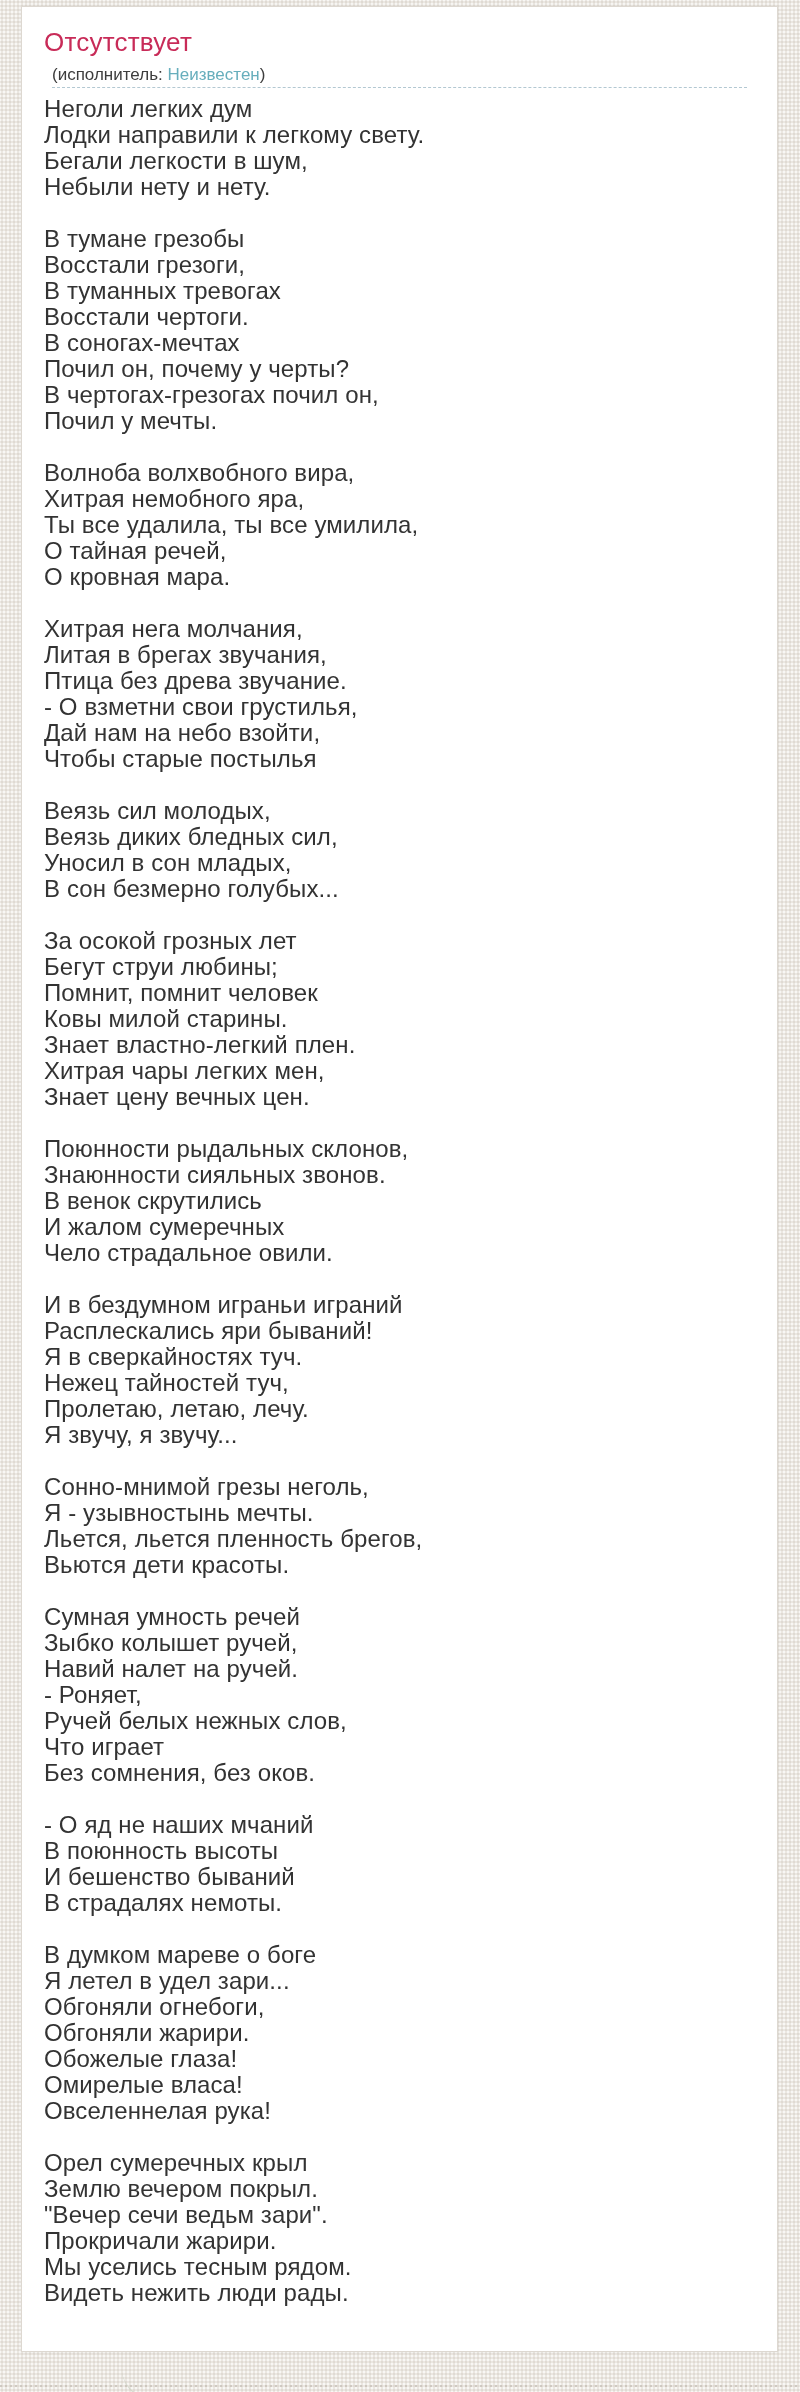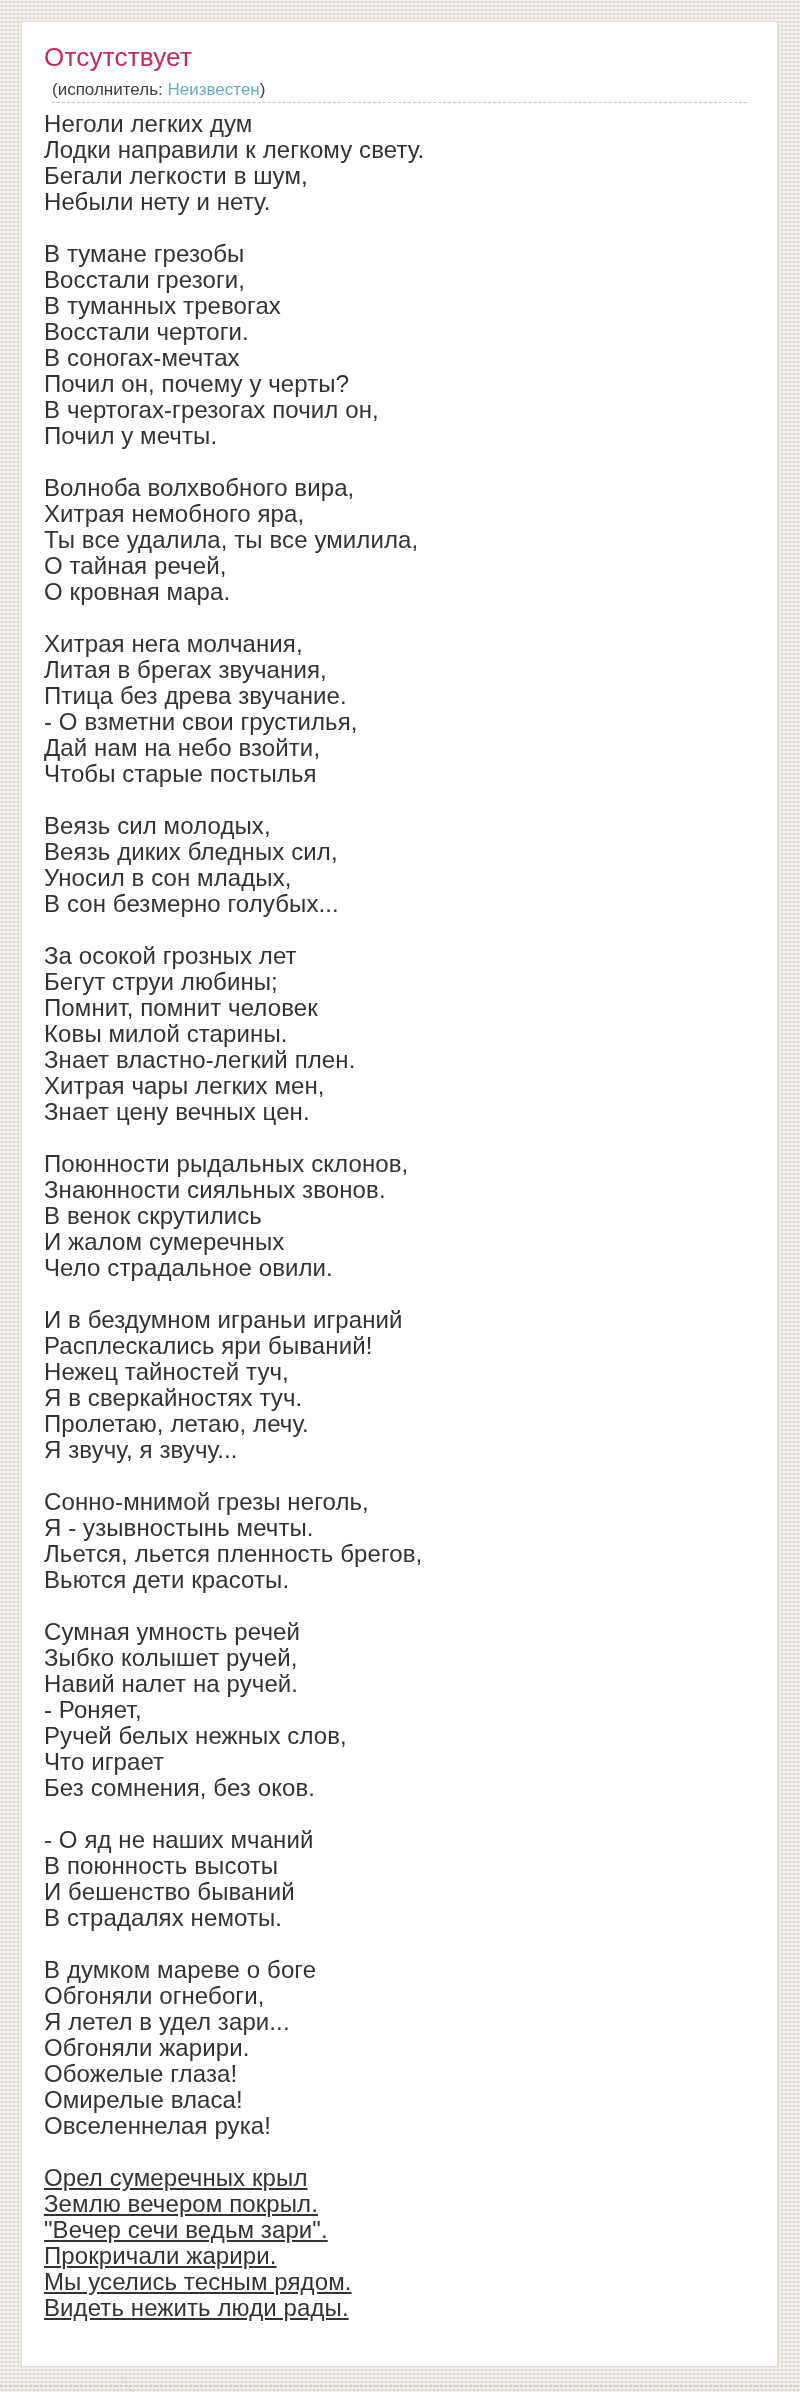--- a/index.html
+++ b/index.html
@@ -15,21 +15,21 @@
     background-image:
       radial-gradient(rgba(120,110,95,0.10) 1px, transparent 1px),
       radial-gradient(rgba(255,255,255,0.65) 1px, transparent 1px);
     background-size: 4px 4px, 4px 4px;
     background-position: 0 0, 2px 2px;
     overflow: hidden;
   }
   .card {
     position: absolute;
     left: 21px;
-    top: 21px;
+    top: 6px;
     width: 757px;
     height: 2346px;
     box-sizing: border-box;
     background: #ffffff;
     border: 1px solid #ddd8d1;
     box-shadow: 0 0 4px rgba(0,0,0,0.05);
     padding: 0 22px;
     overflow: hidden;
   }
   .song-title {
@@ -58,21 +58,20 @@
     font-size: 24px;
     line-height: 26px;
     color: #333333;
     letter-spacing: 0.1px;
   }
   .stanza {
     margin: 0 0 26px 0;
   }
   .stanza:last-child {
     margin-bottom: 12px;
-    text-decoration: underline;
   }
   .line {
     white-space: pre;
   }
   .bottom-dots {
     position: absolute;
     left: 0;
     top: 2385px;
     width: 800px;
     height: 2px;
@@ -148,22 +147,22 @@
       <div class="stanza">
         <div class="line">Поюнности рыдальных склонов,</div>
         <div class="line">Знаюнности сияльных звонов.</div>
         <div class="line">В венок скрутились</div>
         <div class="line">И жалом сумеречных</div>
         <div class="line">Чело страдальное овили.</div>
       </div>
       <div class="stanza">
         <div class="line">И в бездумном играньи играний</div>
         <div class="line">Расплескались яри бываний!</div>
+        <div class="line">Я в сверкайностях туч.</div>
         <div class="line">Нежец тайностей туч,</div>
-        <div class="line">Я в сверкайностях туч.</div>
         <div class="line">Пролетаю, летаю, лечу.</div>
         <div class="line">Я звучу, я звучу...</div>
       </div>
       <div class="stanza">
         <div class="line">Сонно-мнимой грезы неголь,</div>
         <div class="line">Я - узывностынь мечты.</div>
         <div class="line">Льется, льется пленность брегов,</div>
         <div class="line">Вьются дети красоты.</div>
       </div>
       <div class="stanza">
@@ -176,22 +175,22 @@
         <div class="line">Без сомнения, без оков.</div>
       </div>
       <div class="stanza">
         <div class="line">- О яд не наших мчаний</div>
         <div class="line">В поюнность высоты</div>
         <div class="line">И бешенство бываний</div>
         <div class="line">В страдалях немоты.</div>
       </div>
       <div class="stanza">
         <div class="line">В думком мареве о боге</div>
+        <div class="line">Я летел в удел зари...</div>
         <div class="line">Обгоняли огнебоги,</div>
-        <div class="line">Я летел в удел зари...</div>
         <div class="line">Обгоняли жарири.</div>
         <div class="line">Обожелые глаза!</div>
         <div class="line">Омирелые власа!</div>
         <div class="line">Овселеннелая рука!</div>
       </div>
       <div class="stanza">
         <div class="line">Орел сумеречных крыл</div>
         <div class="line">Землю вечером покрыл.</div>
         <div class="line">"Вечер сечи ведьм зари".</div>
         <div class="line">Прокричали жарири.</div>

